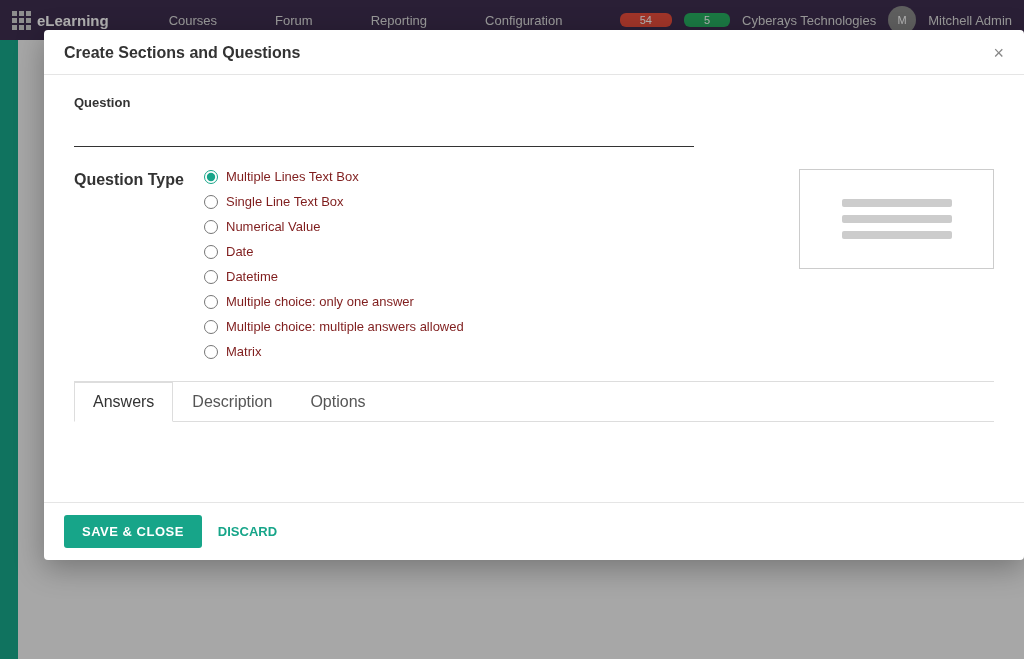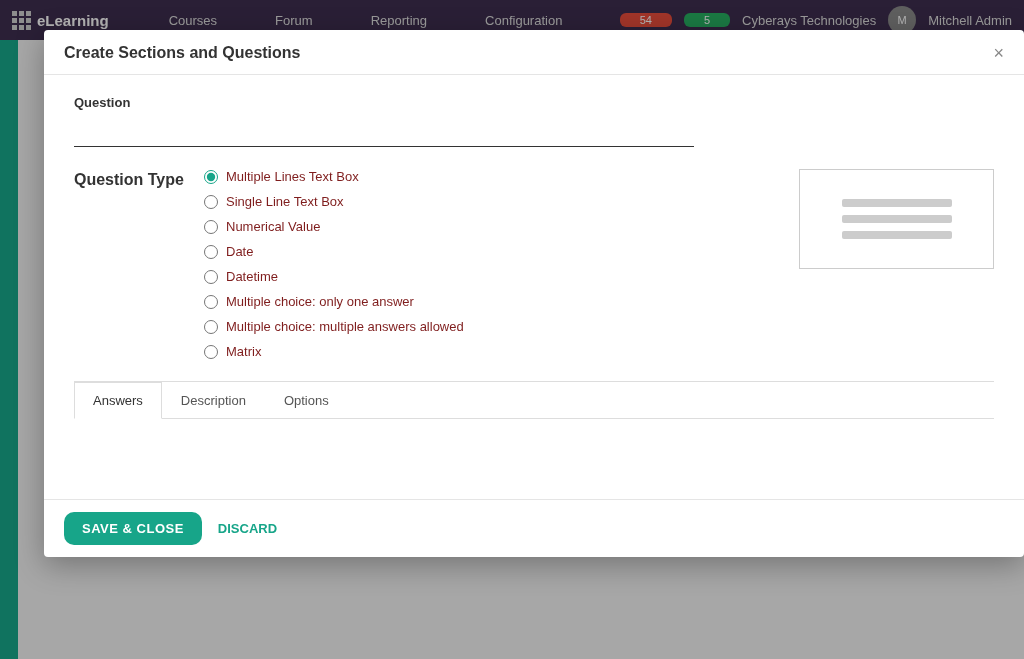--- a/index.html
+++ b/index.html
@@ -238,21 +238,21 @@
     .tabs-section {
       border-top: 1px solid #ddd;
       margin-top: 10px;
     }
     .tabs-bar {
       display: flex;
       border-bottom: 1px solid #ddd;
     }
     .tab-item {
       padding: 10px 18px;
-      font-size: 13px;
+      font-size: 16px;
       cursor: pointer;
       color: #555;
       border: 1px solid transparent;
       border-bottom: none;
       margin-bottom: -1px;
     }
     .tab-item.active {
       border-color: #ddd;
       border-bottom: 1px solid #fff;
       color: #333;
@@ -271,21 +271,21 @@
       gap: 10px;
       padding: 12px 20px;
       border-top: 1px solid #e5e5e5;
       flex-shrink: 0;
     }
     .btn-primary {
       background: #17a589;
       color: #fff;
       border: none;
       padding: 9px 18px;
-      border-radius: 10px;
+      border-radius: 3px;
       font-size: 13px;
       font-weight: 600;
       cursor: pointer;
       text-transform: uppercase;
       letter-spacing: 0.5px;
     }
     .btn-discard {
       background: none;
       border: none;
       color: #17a589;

